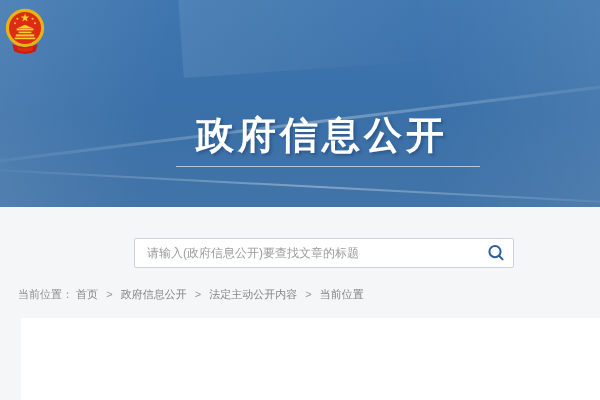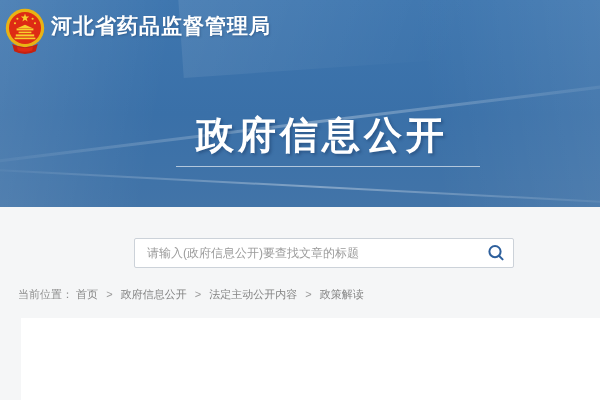--- a/index.html
+++ b/index.html
@@ -80,21 +80,20 @@
       <circle cx="75" cy="38" r="2.6" fill="#f7d02b"></circle>
       <path d="M32 50 L50 42 L68 50 Z" fill="#f7d02b"></path>
       <rect x="29" y="51" width="42" height="5" fill="#f7d02b"></rect>
       <rect x="34" y="59" width="32" height="4" fill="#f7d02b"></rect>
       <rect x="27" y="66" width="46" height="5" fill="#f7d02b"></rect>
       <rect x="24" y="74" width="52" height="4" fill="#f7d02b"></rect>
       <path d="M18 90 Q50 106 82 90 L77 108 Q50 122 23 108 Z" fill="#c52110"></path>
       <path d="M30 96 Q50 104 70 96 L68 106 Q50 113 32 106 Z" fill="#de2b14"></path>
     </svg>
     <div class="site-names">
-      <div class="site-name">河北省药品监督管理局</div>
     </div>
   </div>
 
   <div class="hero-title">政府信息公开</div>
   <div class="hero-underline"></div>
 </div>
 
 <div class="search-box">
   <input type="text" placeholder="请输入(政府信息公开)要查找文章的标题" style="">
   <button class="search-btn">
@@ -106,18 +105,18 @@
 </div>
 
 <div class="breadcrumb">
   <span>当前位置：</span>
   <a>首页</a>
   <span class="crumb-sep">&gt;</span>
   <a>政府信息公开</a>
   <span class="crumb-sep">&gt;</span>
   <a>法定主动公开内容</a>
   <span class="crumb-sep">&gt;</span>
-  <a>政策解读</a>
+  <a>当前位置</a>
 </div>
 
 <div class="card">
   
 </div>
 
 </body></html>

